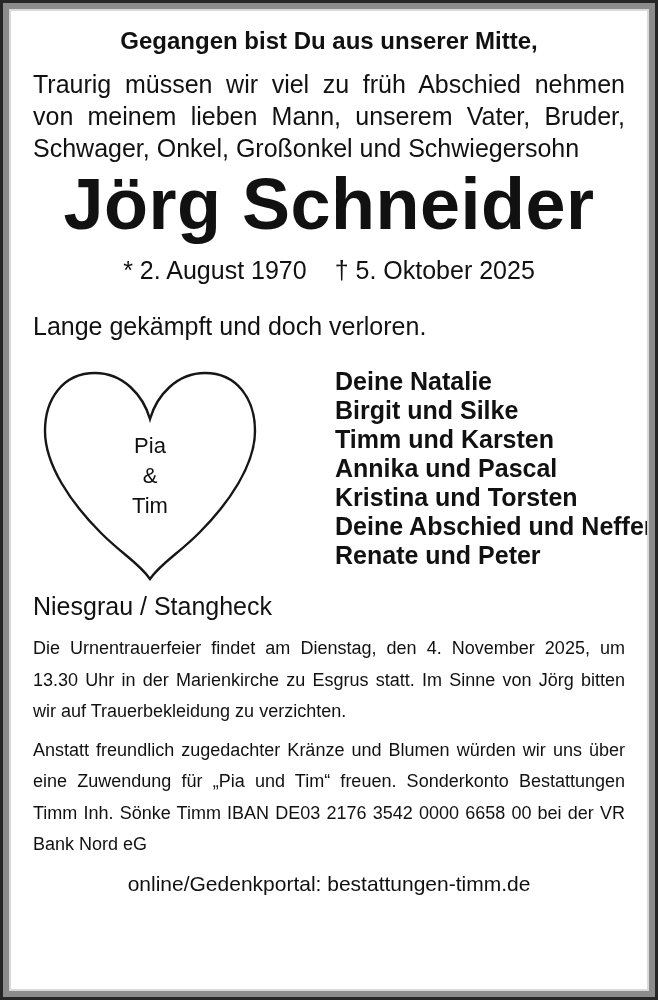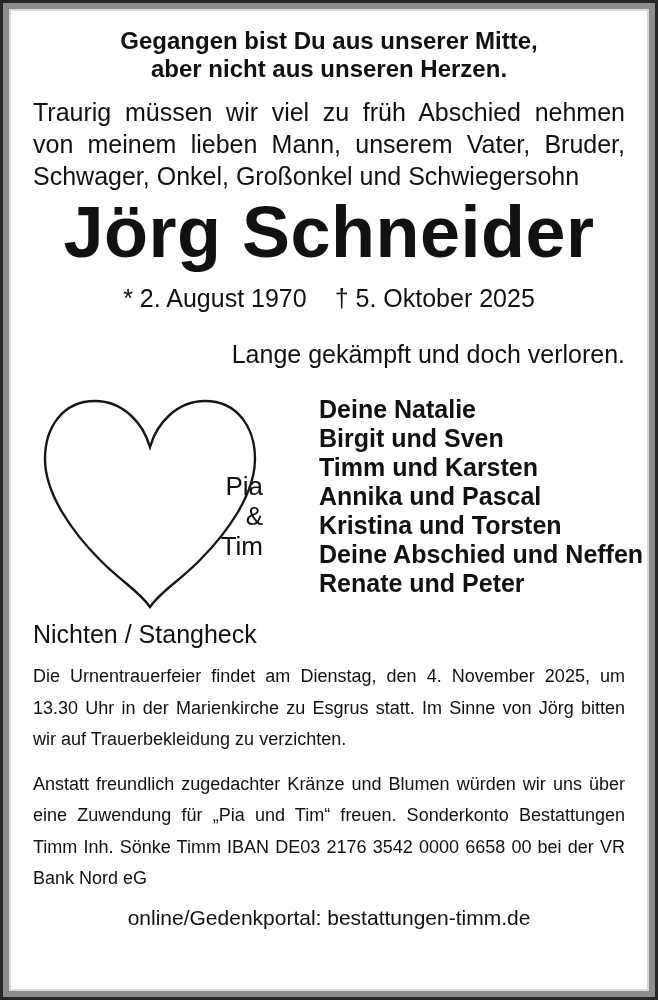--- a/index.html
+++ b/index.html
@@ -65,21 +65,21 @@
   .dates-row {
     margin-top: 20px;
     display: flex;
     justify-content: center;
     gap: 28px;
     font-size: 25px;
     line-height: 30px;
   }
   .motto {
     margin-top: 26px;
-    text-align: right;
+    text-align: left;
     font-size: 25px;
     line-height: 30px;
   }
   .middle-row {
     margin-top: 26px;
     display: flex;
     align-items: flex-start;
   }
   .heart-wrap {
     position: relative;
@@ -89,63 +89,62 @@
     margin-left: 4px;
   }
   .heart-wrap svg {
     display: block;
     width: 226px;
     height: 218px;
   }
   .heart-text {
     position: absolute;
     left: 0;
-    top: 76px;
+    top: 64px;
     width: 226px;
-    text-align: right;
-    font-size: 26px;
+    text-align: center;
+    font-size: 22px;
     line-height: 30px;
   }
   .mourners {
-    margin-left: 56px;
+    margin-left: 72px;
     font-weight: bold;
     font-size: 25px;
     line-height: 29px;
     white-space: nowrap;
   }
   .place-line {
     margin-top: 6px;
     font-size: 25px;
     line-height: 30px;
   }
   .para {
     font-size: 18px;
     line-height: 31.5px;
     text-align: justify;
   }
   .service-para { margin-top: 12px; }
-  .donation-para { margin-top: 13px; }
+  .donation-para { margin-top: 7px; }
   .portal-line {
     margin-top: 10px;
     text-align: center;
     font-size: 21px;
     line-height: 26px;
   }
 </style>
 </head>
 <body>
 
 <div class="frame-outer">
   <div class="frame-mid">
     <div class="frame-inner">
       <div class="notice">
 
         <div class="epigraph">
           <div>Gegangen bist Du aus unserer Mitte,</div>
-          <div>aber nicht aus unseren Herzen.</div>
         </div>
 
         <div class="intro">Traurig müssen wir viel zu früh Abschied nehmen von meinem lieben Mann, unserem Vater, Bruder, Schwager, Onkel, Großonkel und Schwiegersohn</div>
 
         <div class="deceased-name">Jörg Schneider</div>
 
         <div class="dates-row">
           <span>* 2. August 1970</span>
           <span>† 5. Oktober 2025</span>
         </div>
@@ -167,30 +166,30 @@
             </svg>
             <div class="heart-text">
               <div>Pia</div>
               <div>&amp;</div>
               <div>Tim</div>
             </div>
           </div>
 
           <div class="mourners">
             <div>Deine Natalie</div>
-            <div>Birgit und Sven</div>
+            <div>Birgit und Silke</div>
             <div>Timm und Karsten</div>
             <div>Annika und Pascal</div>
             <div>Kristina und Torsten</div>
             <div>Deine Abschied und Neffen</div>
             <div>Renate und Peter</div>
           </div>
         </div>
 
-        <div class="place-line">Nichten / Stangheck</div>
+        <div class="place-line">Niesgrau / Stangheck</div>
 
         <div class="para service-para">Die Urnentrauerfeier findet am Dienstag, den 4. No­vember 2025, um 13.30 Uhr in der Marienkirche zu Esgrus statt. Im Sinne von Jörg bitten wir auf Trauerbekleidung zu verzichten.</div>
 
         <div class="para donation-para">Anstatt freundlich zugedachter Kränze und Blumen würden wir uns über eine Zuwendung für „Pia und Tim“ freuen. Sonderkonto Bestattungen Timm Inh. Sönke Timm IBAN DE03 2176 3542 0000 6658 00 bei der VR Bank Nord eG</div>
 
         <div class="portal-line">online/Gedenkportal: bestattungen-timm.de</div>
 
       </div>
     </div>
   </div>

